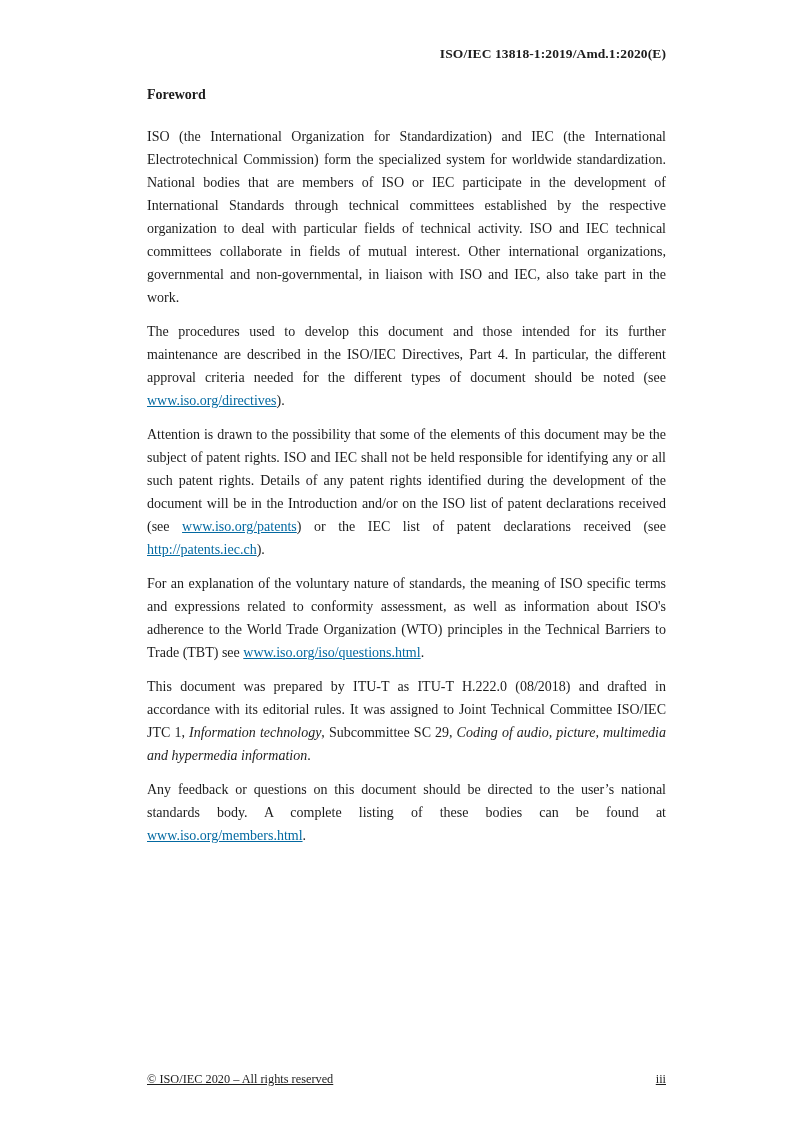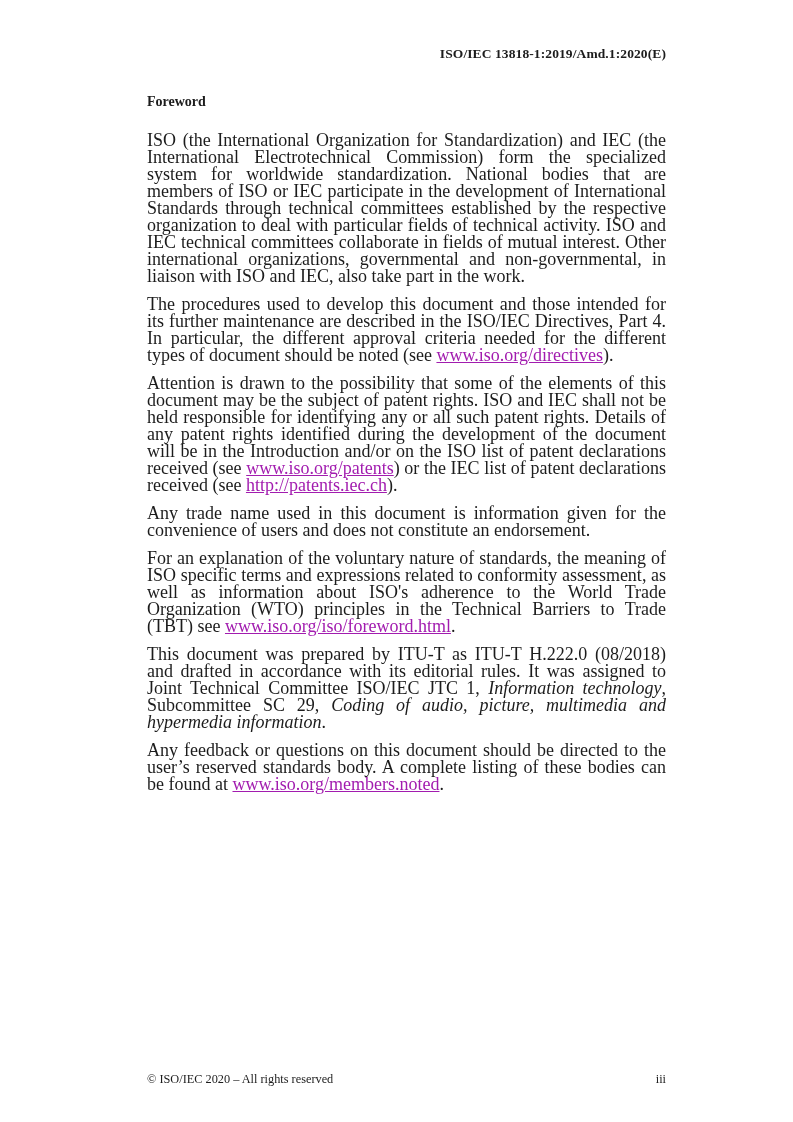--- a/index.html
+++ b/index.html
@@ -21,74 +21,74 @@
     top: 45px;
   }
   .doc-header {
     text-align: right;
     font-weight: bold;
     font-size: 13.5px;
     line-height: 17px;
     letter-spacing: 0.1px;
   }
   .section-title {
-    margin-top: 31px;
+    margin-top: 24px;
     font-weight: bold;
     font-size: 14px;
     line-height: 17px;
   }
   .body-para {
-    font-size: 18px;
-    line-height: 17px;
+    font-size: 14px;
+    line-height: 23px;
     text-align: justify;
     margin-top: 11px;
   }
   .body-para.first { margin-top: 22px; }
   .link {
-    color: #a21caf;
+    color: #0369a1;
     text-decoration: underline;
     cursor: pointer;
   }
   .italic { font-style: italic; }
   .page-footer {
     position: absolute;
     left: 78px;
     right: 58px;
     top: 1071px;
     display: flex;
     justify-content: space-between;
     align-items: baseline;
     font-size: 12.3px;
     line-height: 16px;
+    text-decoration: underline;
   }
 </style>
 </head>
 <body>
 
 <div class="page">
   <div class="content">
 
     <div class="doc-header">ISO/IEC 13818-1:2019/Amd.1:2020(E)</div>
 
     <div class="section-title">Foreword</div>
 
     <p class="body-para first"><span>ISO (the International Organization for Standardization) and IEC (the International Electrotechnical Commission) form the specialized system for worldwide standardization. National bodies that are members of ISO or IEC participate in the development of International Standards through technical committees established by the respective organization to deal with particular fields of technical activity. ISO and IEC technical committees collaborate in fields of mutual interest. Other international organizations, governmental and non-governmental, in liaison with ISO and IEC, also take part in the work.</span></p>
 
     <p class="body-para"><span>The procedures used to develop this document and those intended for its further maintenance are described in the ISO/IEC Directives, Part 4. In particular, the different approval criteria needed for the different types of document should be noted (see </span><a class="link">www.iso.org/directives</a><span>).</span></p>
 
     <p class="body-para"><span>Attention is drawn to the possibility that some of the elements of this document may be the subject of patent rights. ISO and IEC shall not be held responsible for identifying any or all such patent rights. Details of any patent rights identified during the development of the document will be in the Introduction and/or on the ISO list of patent declarations received (see </span><a class="link">www.iso.org/patents</a><span>) or the IEC list of patent declarations received (see </span><a class="link">http://patents.iec.ch</a><span>).</span></p>
 
-    <p class="body-para"><span>Any trade name used in this document is information given for the convenience of users and does not constitute an endorsement.</span></p>
 
-    <p class="body-para"><span>For an explanation of the voluntary nature of standards, the meaning of ISO specific terms and expressions related to conformity assessment, as well as information about ISO's adherence to the World Trade Organization (WTO) principles in the Technical Barriers to Trade (TBT) see </span><a class="link">www.iso.org/iso/foreword.html</a><span>.</span></p>
+    <p class="body-para"><span>For an explanation of the voluntary nature of standards, the meaning of ISO specific terms and expressions related to conformity assessment, as well as information about ISO's adherence to the World Trade Organization (WTO) principles in the Technical Barriers to Trade (TBT) see </span><a class="link">www.iso.org/iso/questions.html</a><span>.</span></p>
 
     <p class="body-para"><span>This document was prepared by ITU-T as ITU-T H.222.0 (08/2018) and drafted in accordance with its editorial rules. It was assigned to Joint Technical Committee ISO/IEC JTC 1, </span><span class="italic">Information technology</span><span>, Subcommittee SC 29, </span><span class="italic">Coding of audio, picture, multimedia and hypermedia information</span><span>.</span></p>
 
 
-    <p class="body-para"><span>Any feedback or questions on this document should be directed to the user’s reserved standards body. A complete listing of these bodies can be found at </span><a class="link">www.iso.org/members.noted</a><span>.</span></p>
+    <p class="body-para"><span>Any feedback or questions on this document should be directed to the user’s national standards body. A complete listing of these bodies can be found at </span><a class="link">www.iso.org/members.html</a><span>.</span></p>
 
   </div>
 
   <div class="page-footer">
     <span>© ISO/IEC 2020 – All rights reserved</span>
     <span>iii</span>
   </div>
 </div>
 
 </body></html>

